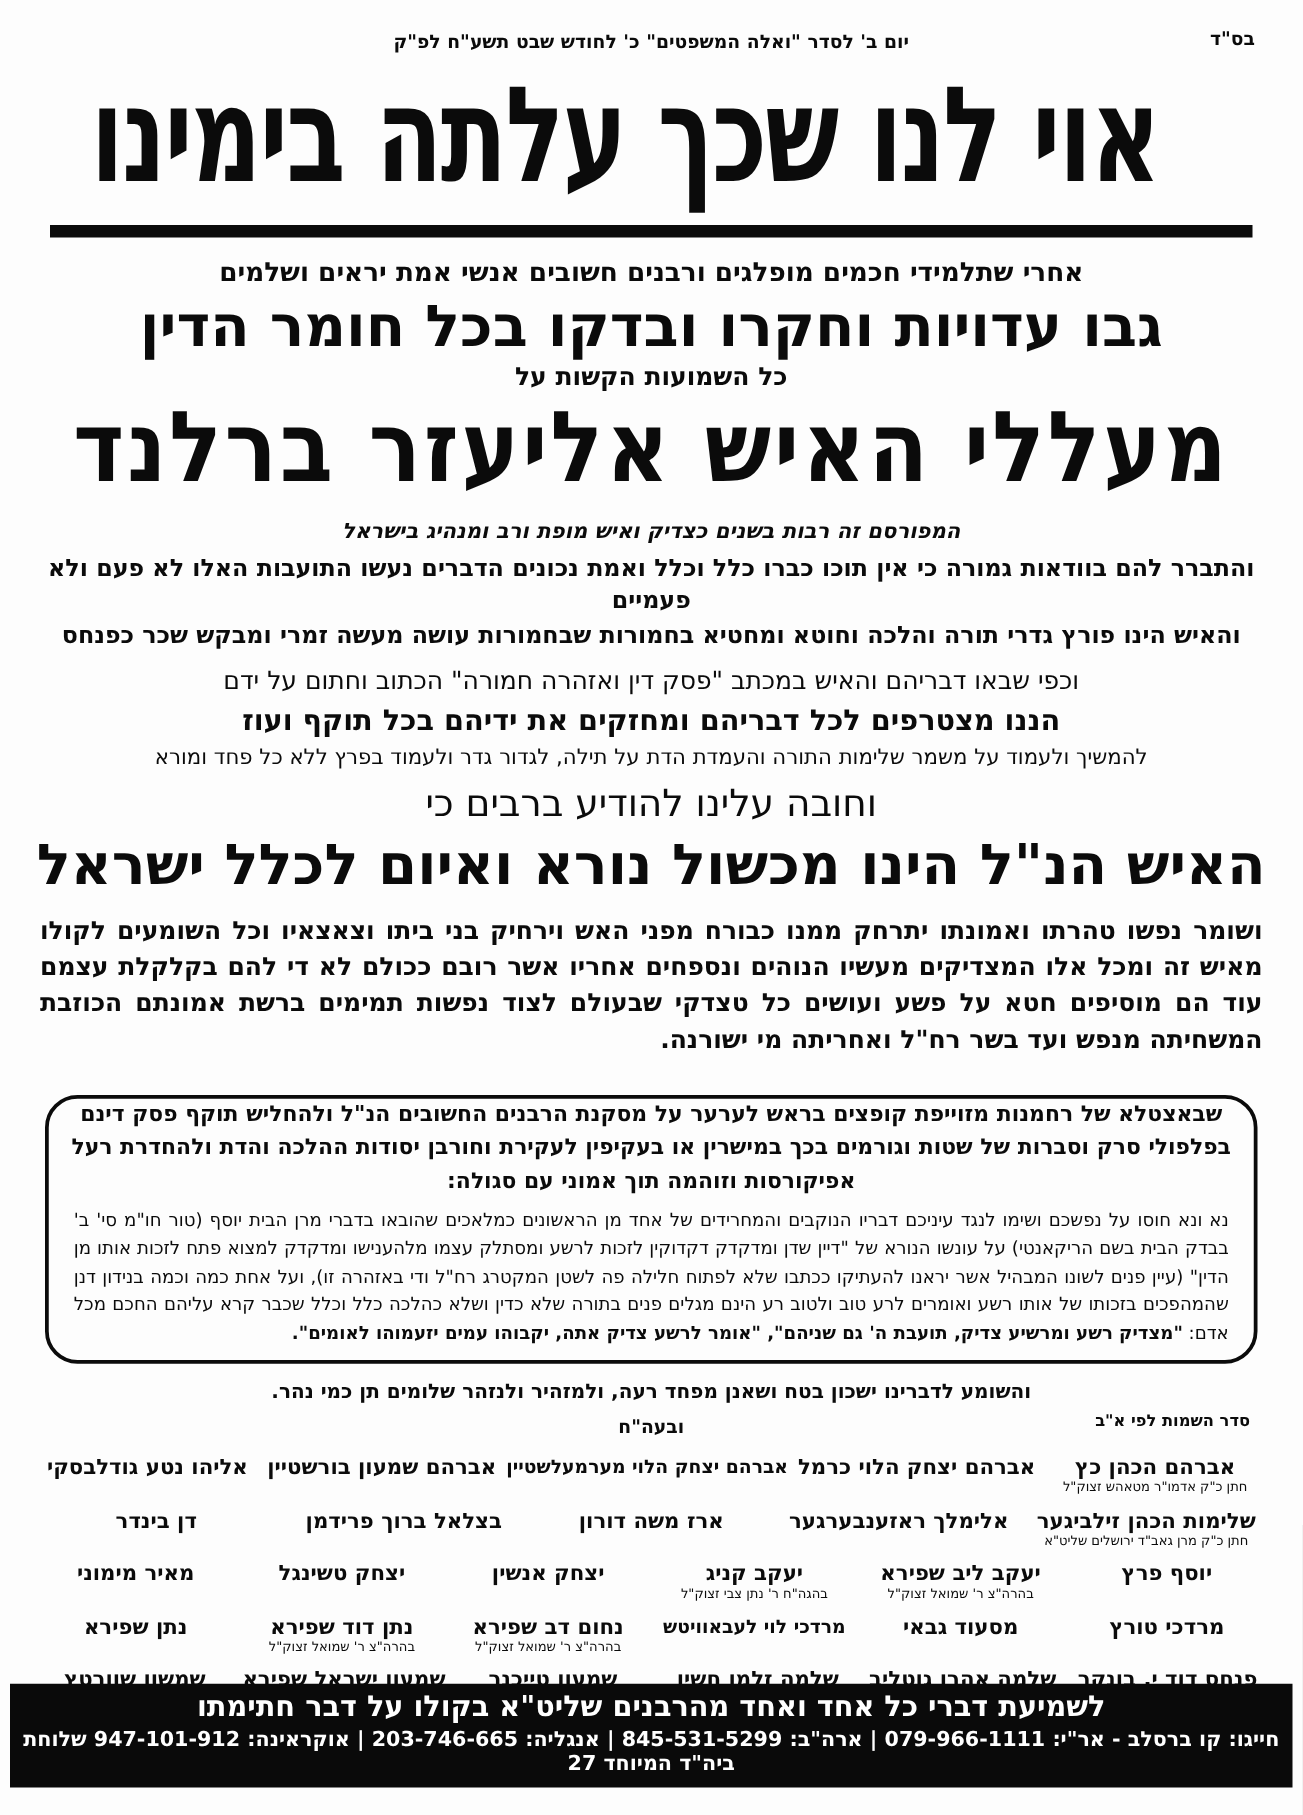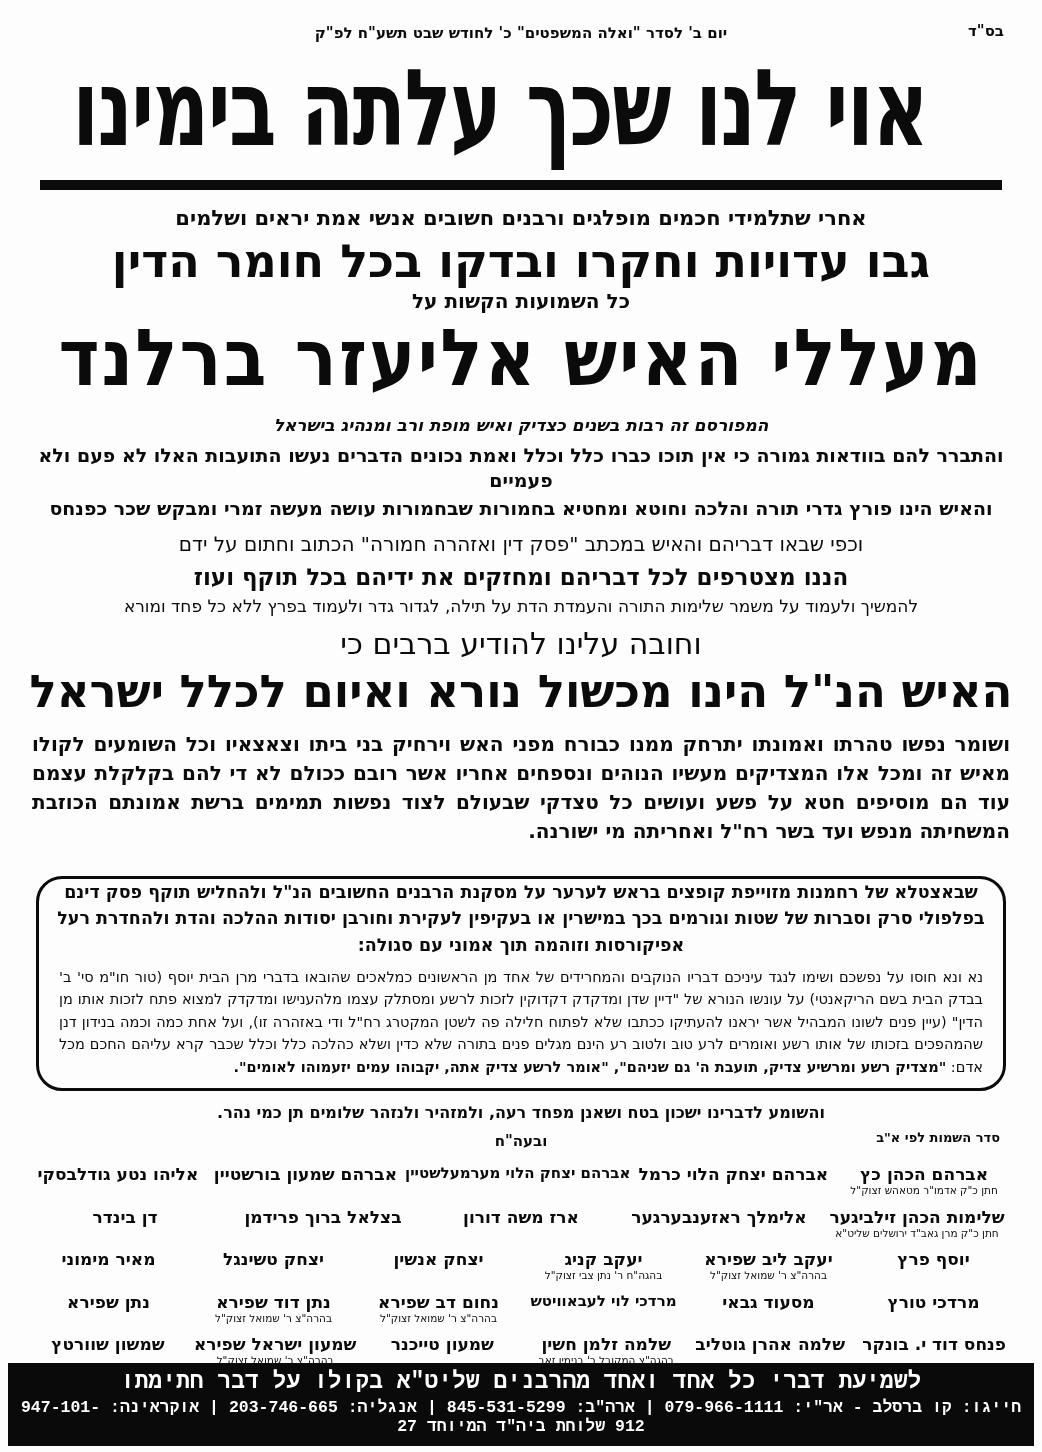--- a/index.html
+++ b/index.html
@@ -50,22 +50,22 @@
   .order-note{position:absolute;right:42px;top:0;}
   .signed-note{position:absolute;right:0;left:0;text-align:center;top:2px;font-size:15px;}
   .sig-grid{margin:6px 30px 0 30px;}
   .sig-row{display:grid;margin-top:10px;column-gap:8px;}
   .cols5{grid-template-columns:repeat(5,1fr);}
   .cols6{grid-template-columns:repeat(6,1fr);}
   .sig-cell{text-align:center;}
   .sig-name{font-size:17px;font-weight:bold;white-space:nowrap;}
   .sig-note{font-size:10.5px;line-height:1.2;min-height:4px;}
   .footer-bar{
-    position:absolute;left:8px;right:8px;bottom:6px;background:#0a0a0a;color:#fff;
-    text-align:center;padding:6px 10px 10px 10px;font-family:Liberation Mono, monospace;
+    position:absolute;left:8px;right:8px;bottom:22px;background:#0a0a0a;color:#fff;
+    text-align:center;padding:6px 10px 10px 10px;
   }
   .footer-l1{font-size:23px;font-weight:bold;}
   .footer-l2{font-size:16.5px;font-weight:bold;margin-top:3px;}
 </style>
 </head>
 <body>
 
 <div class="page">
 
   <div class="topline">

